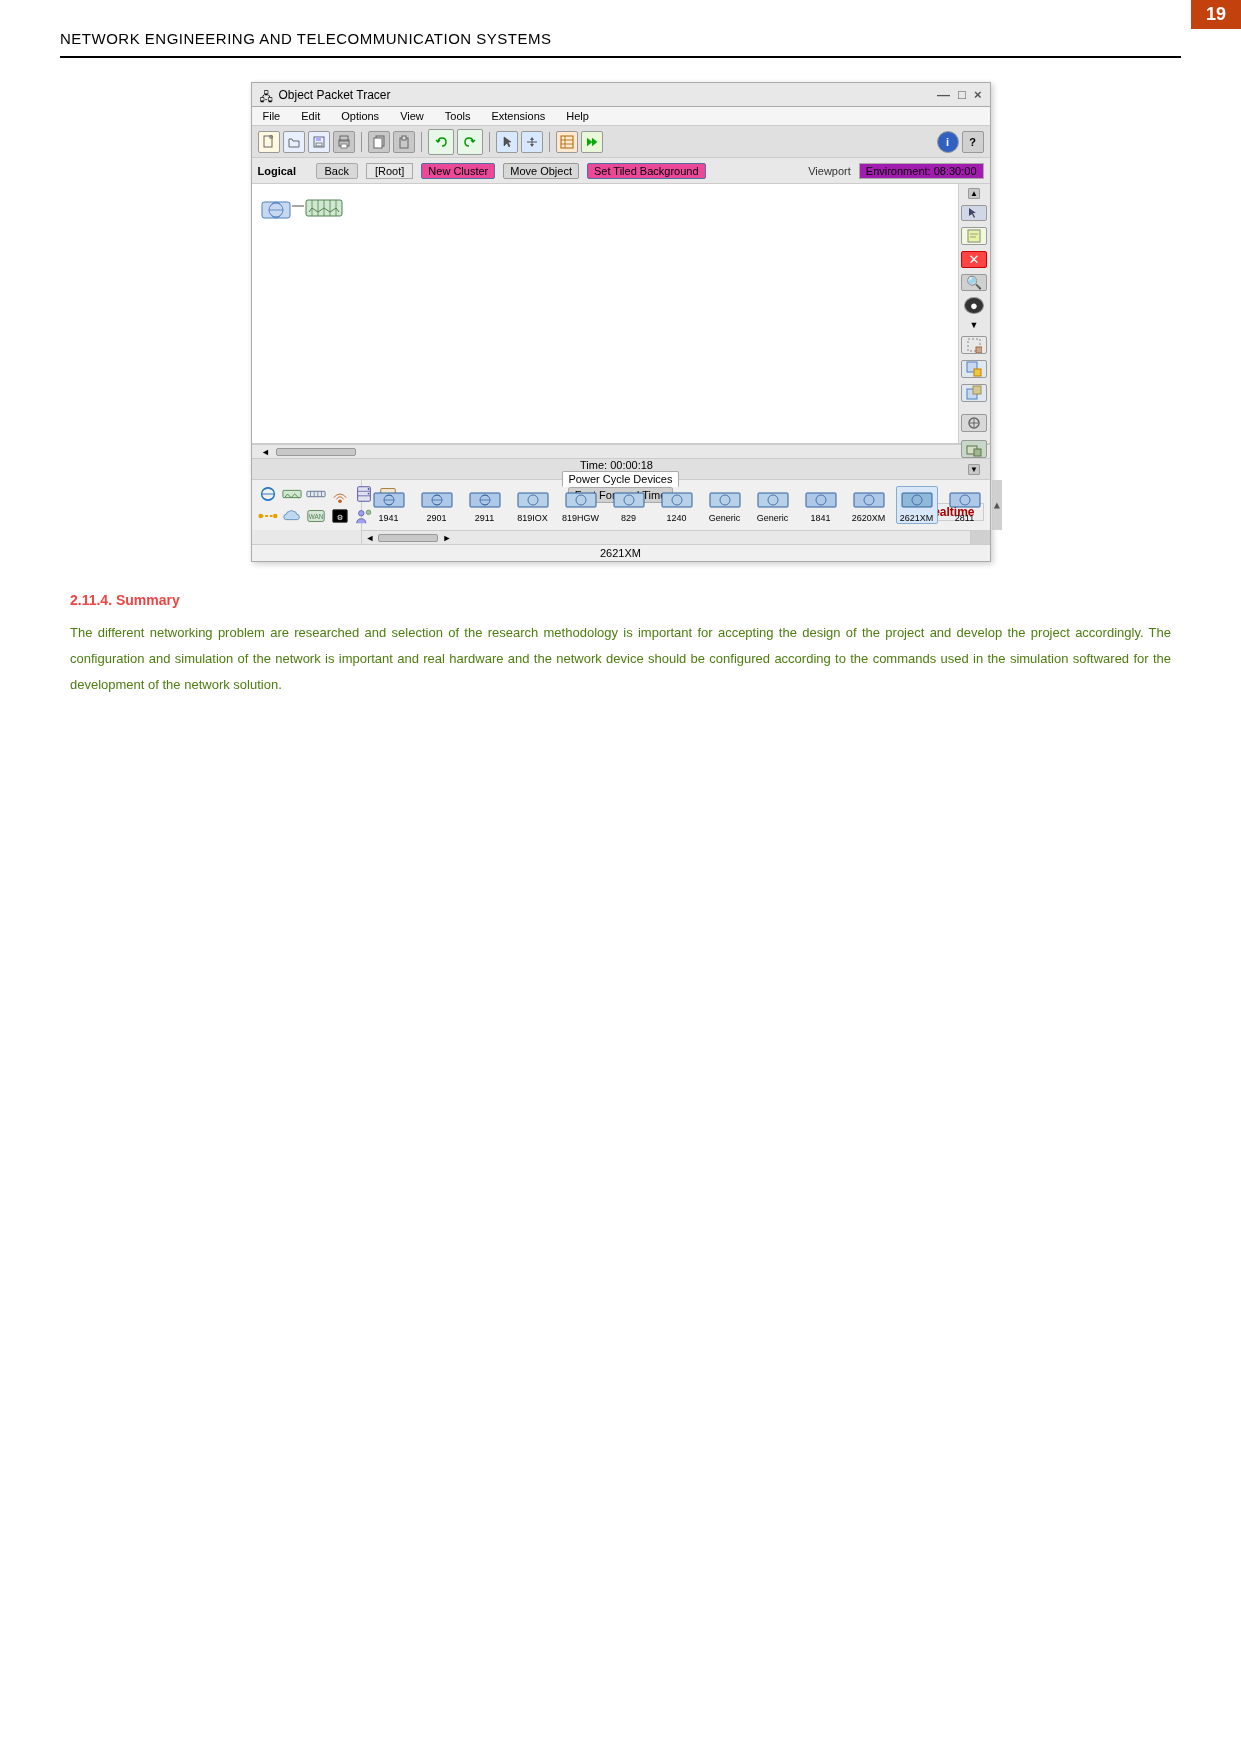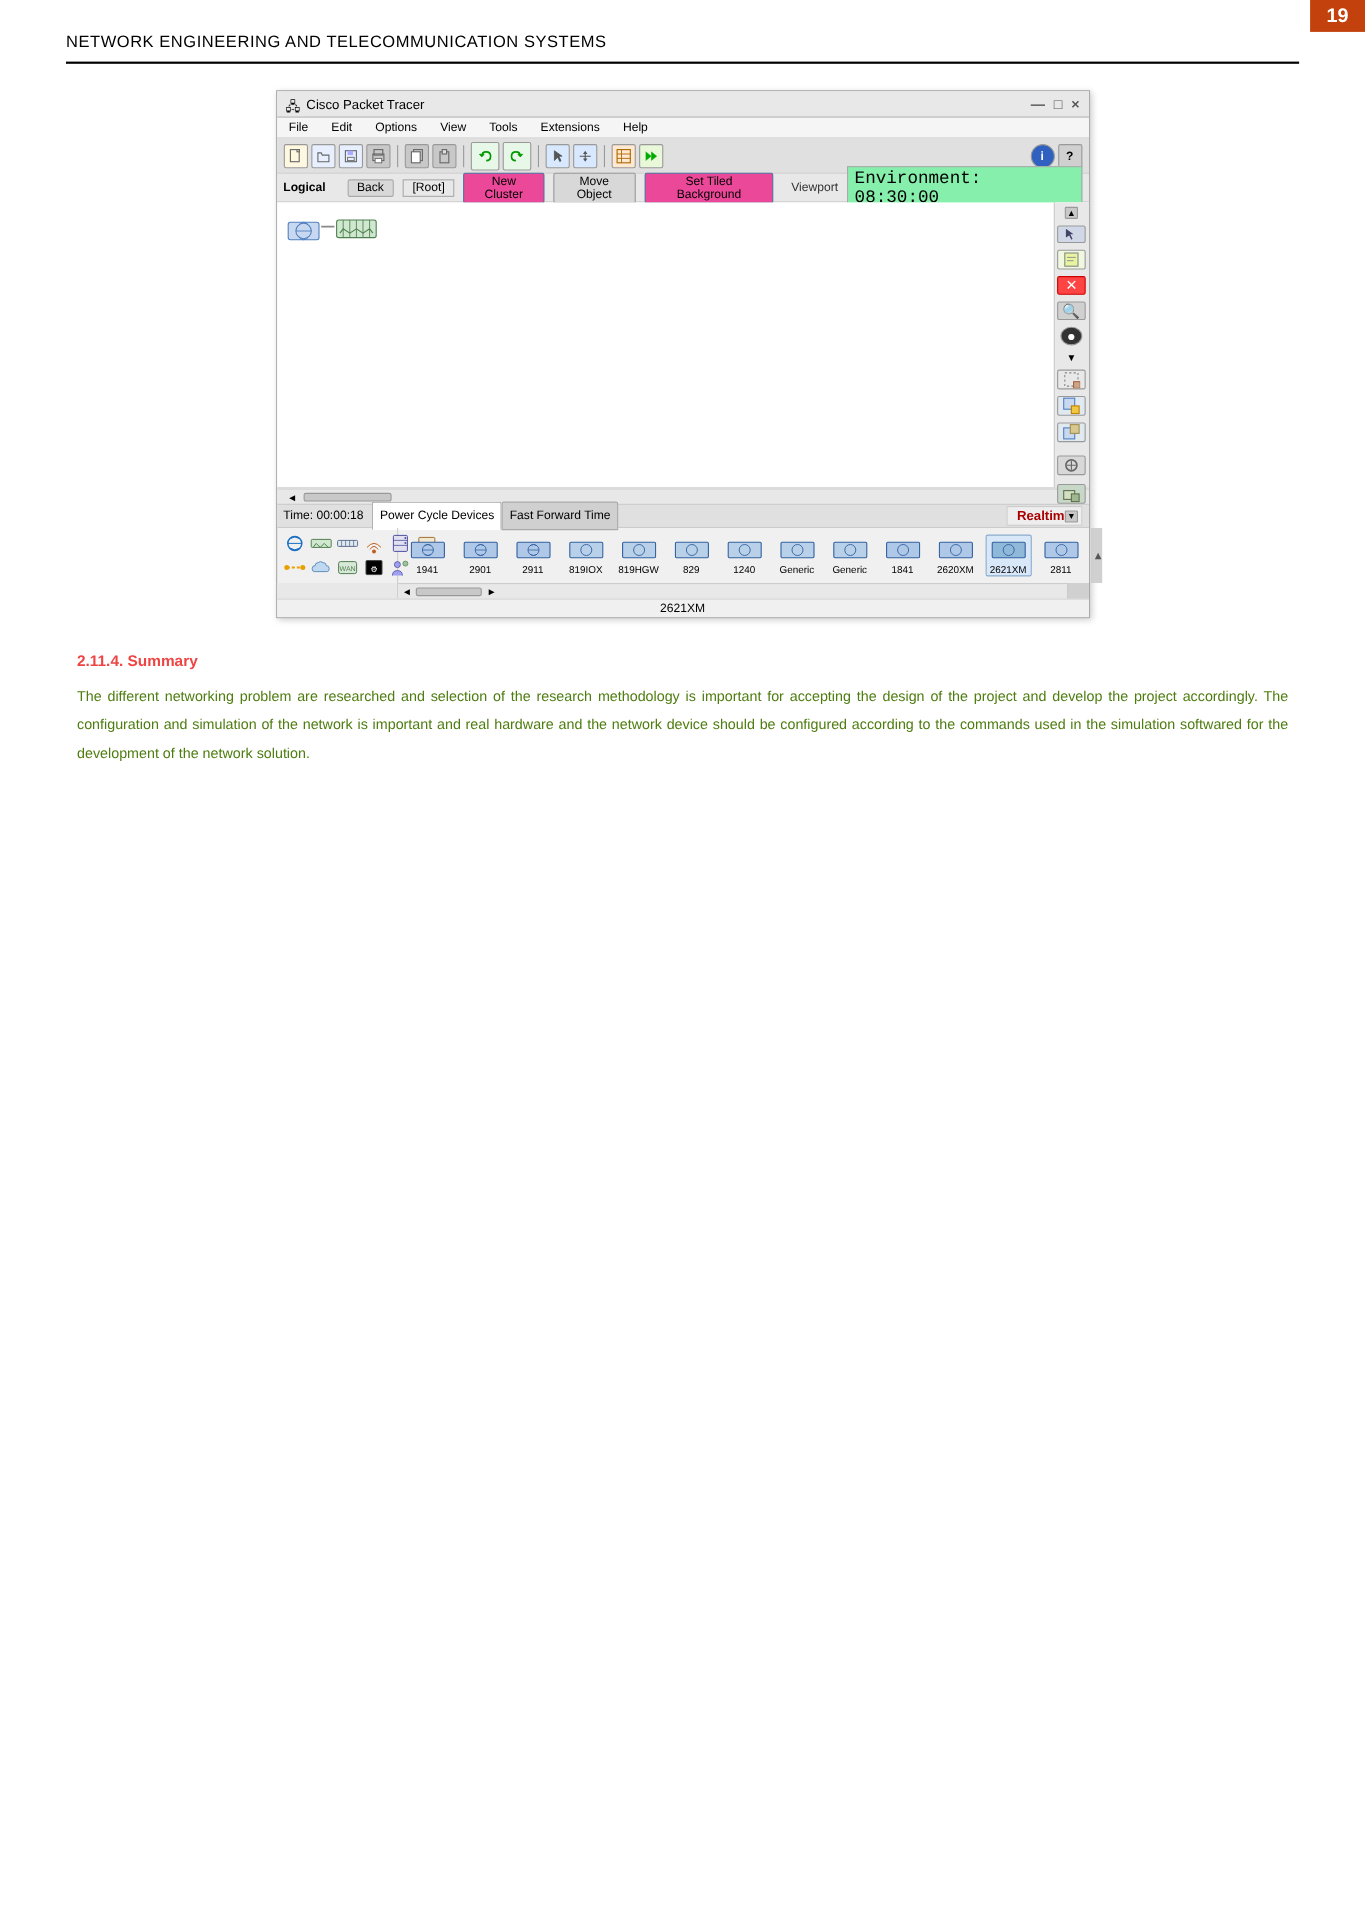--- a/index.html
+++ b/index.html
@@ -174,25 +174,24 @@
     .nav-action-btn.active {
       background: #ec4899;
       border-color: #5070a0;
     }
     .nav-spacer { flex: 1; }
     .nav-viewport {
       font-size: 11px;
       color: #333;
     }
     .nav-environment {
-      font-size: 16px;
-      background: #86efac;
+      font-size: 11px;
+      background: #a21caf;
       border: 1px solid #aaa;
       padding: 1px 6px;
-      font-family: Liberation Mono, monospace;
     }
 
     
     .cisco-canvas {
       background: #fff;
       height: 260px;
       border-bottom: 1px solid #ccc;
       position: relative;
       display: flex;
     }
@@ -260,20 +259,21 @@
     
     .cisco-statusbar {
       background: #e0e0e0;
       border-bottom: 1px solid #ccc;
       border-top: 1px solid #ccc;
       display: flex;
       align-items: center;
       padding: 0 6px;
       height: 22px;
       font-size: 11px;
+      flex-direction: column;
     }
     .status-time {
       font-size: 11px;
       font-weight: normal;
       margin-right: 8px;
     }
     .status-tab {
       background: #d0d0d0;
       border: 1px solid #aaa;
       padding: 1px 6px;
@@ -401,21 +401,21 @@
 
   <div class="page-header">
     <span class="page-header-title">NETWORK ENGINEERING AND TELECOMMUNICATION SYSTEMS</span>
   </div>
 
   <div class="cisco-window">
 
     <div class="cisco-titlebar">
       <div class="cisco-titlebar-left">
         <span class="cisco-titlebar-icon">🖧</span>
-        <span>Cisco Packet Tracer</span>
+        <span>Object Packet Tracer</span>
       </div>
       <div class="cisco-titlebar-controls">
         <span>—</span>
         <span>□</span>
         <span>×</span>
       </div>
     </div>
 
     <div class="cisco-menubar">
       <span>File</span>

